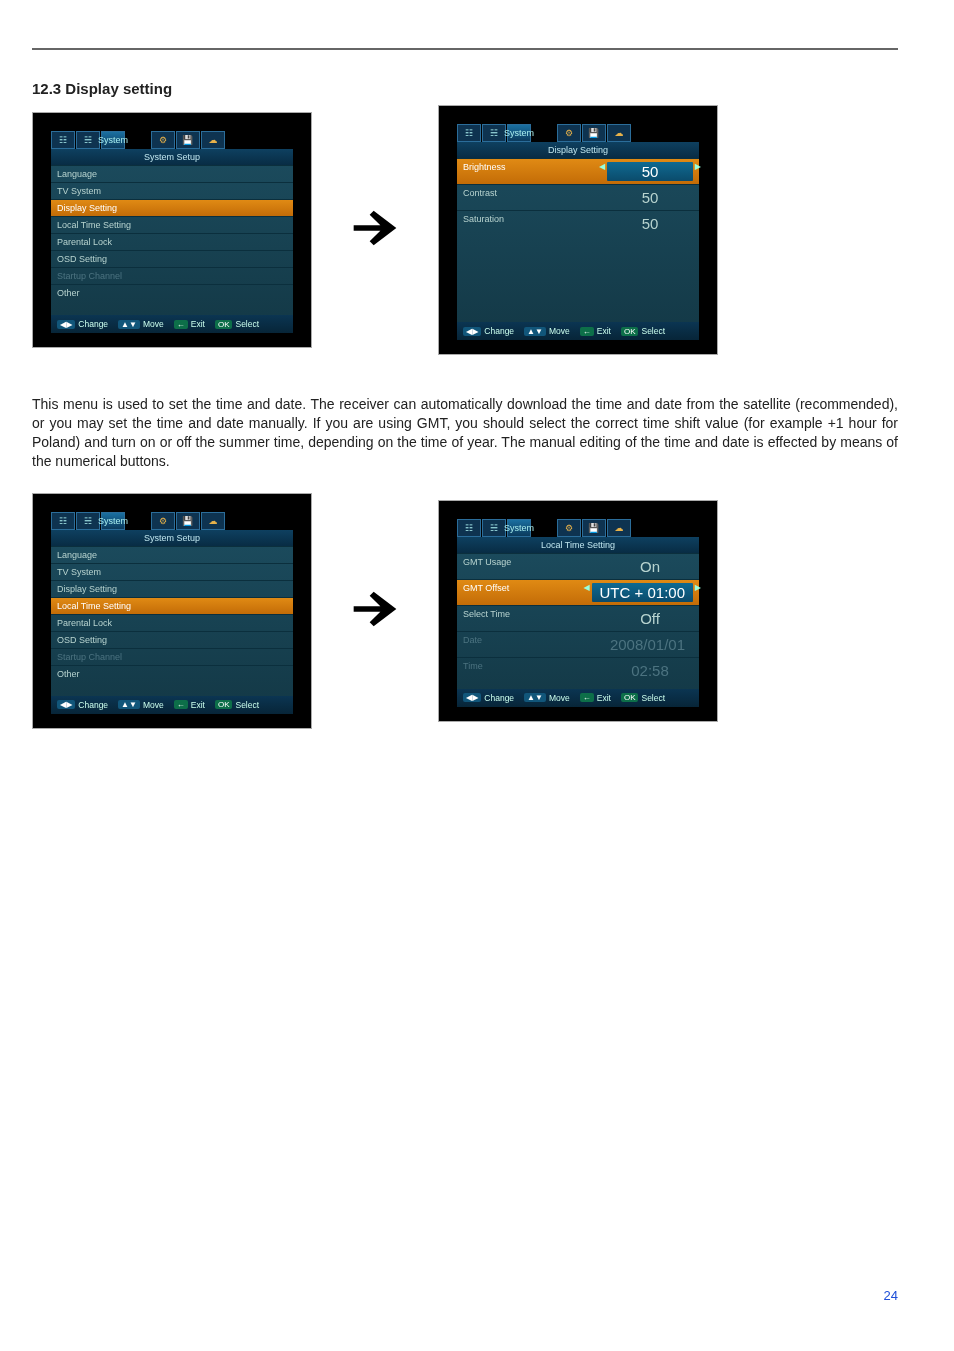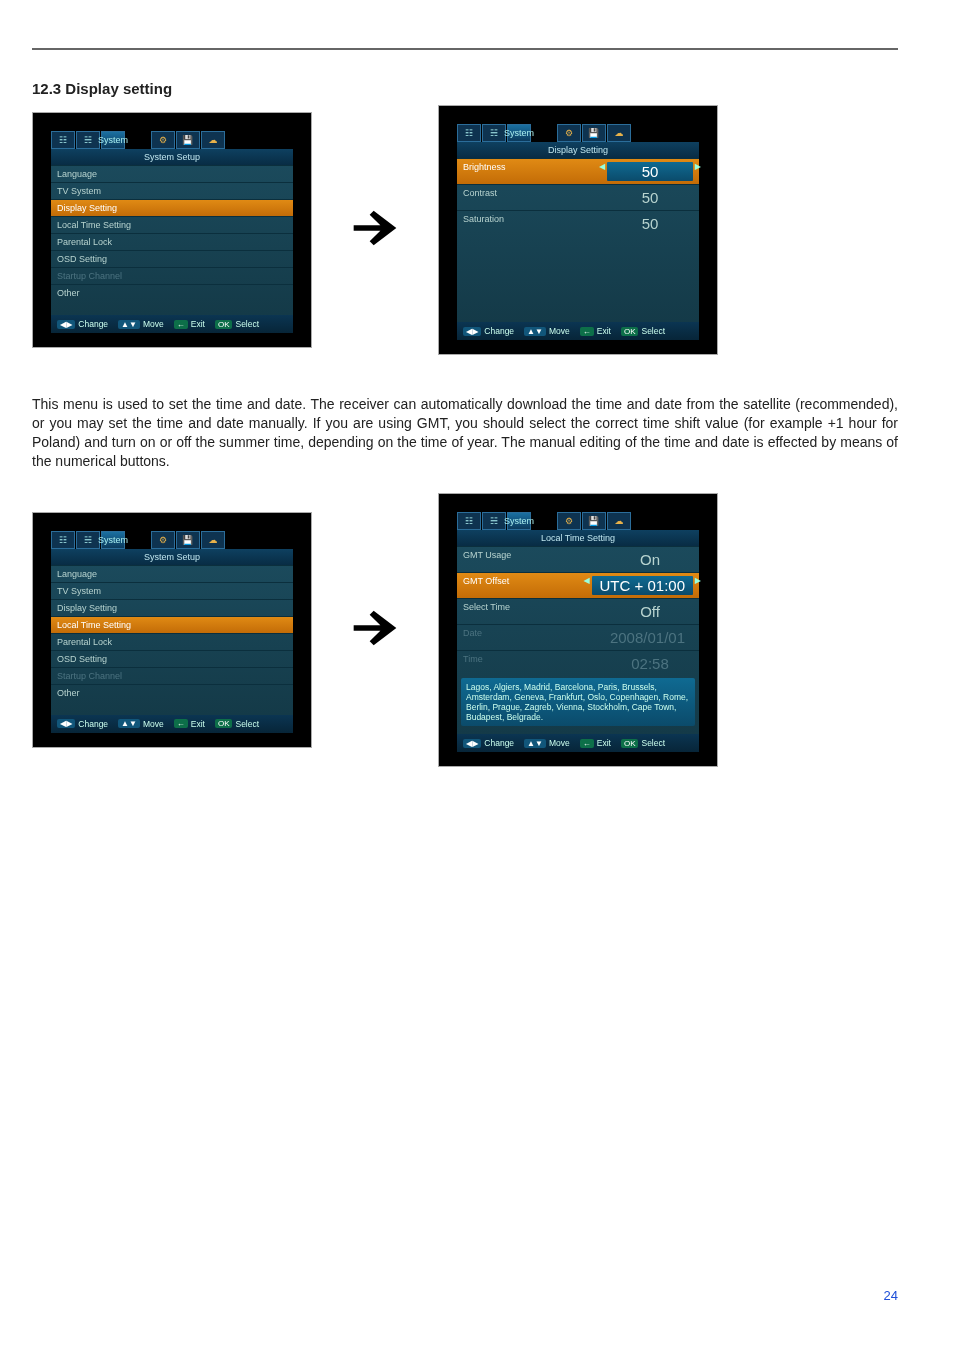--- a/index.html
+++ b/index.html
@@ -382,21 +382,20 @@
           <span class="value">Off</span>
         </div>
         <div class="row disabled">
           <span>Date</span>
           <span class="value">2008/01/01</span>
         </div>
         <div class="row disabled">
           <span>Time</span>
           <span class="value">02:58</span>
         </div>
-        <div class="hint-box">Lagos, Algiers, Madrid, Barcelona, Paris, Brussels, Amsterdam, Geneva, Frankfurt, Oslo, Copenhagen, Rome, Berlin, Prague, Zagreb, Vienna, Stockholm, Cape Town, Budapest, Belgrade.</div>
         <div style="height:6px;"></div>
       </div>
       <div class="footer">
         <span class="btn-lbl">
             <span class="key arrows">◀▶</span>
             <span>Change</span>
           </span>
         <span class="btn-lbl">
             <span class="key arrows">▲▼</span>
             <span>Move</span>

